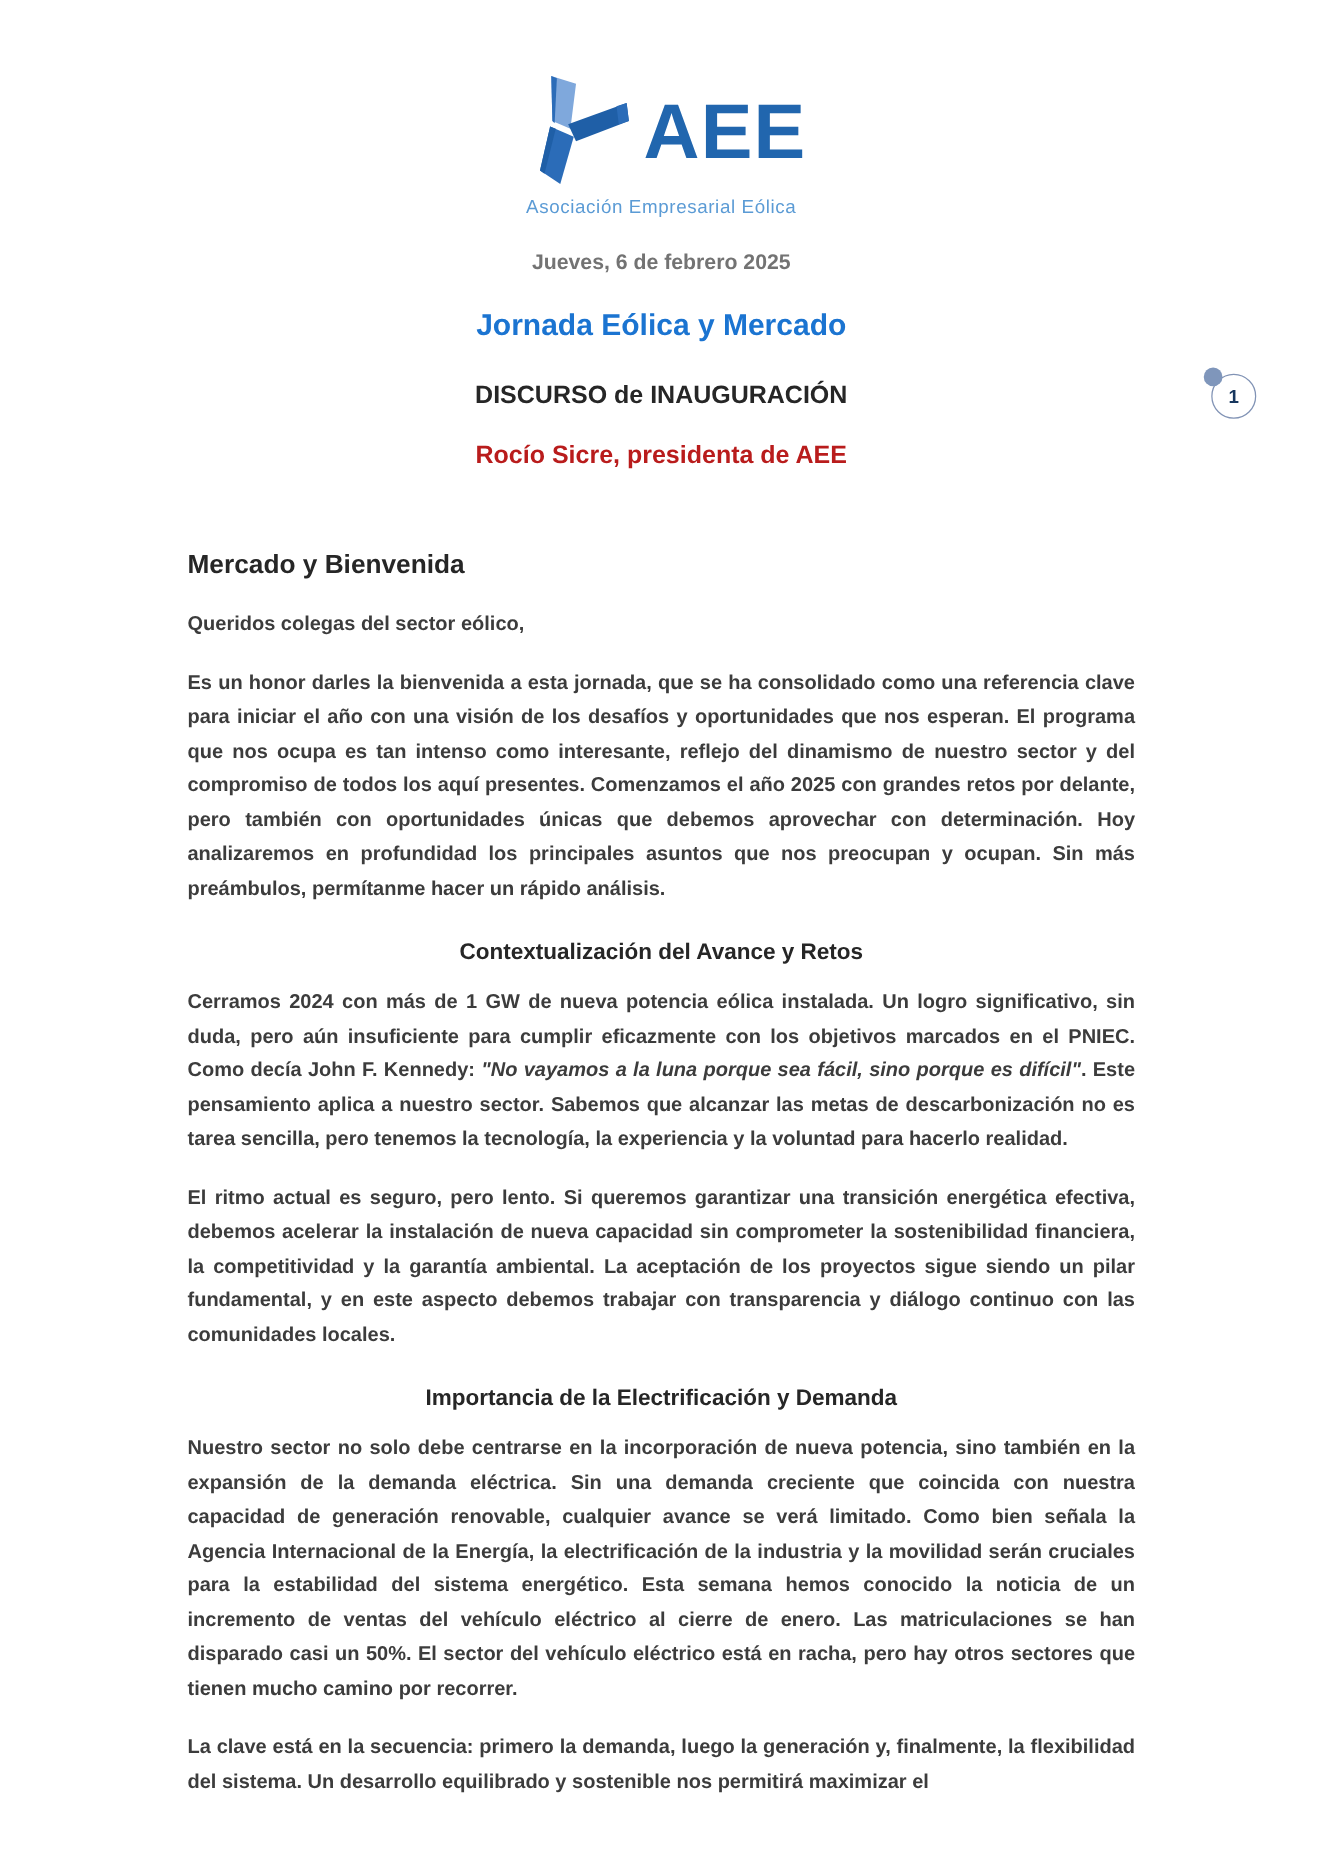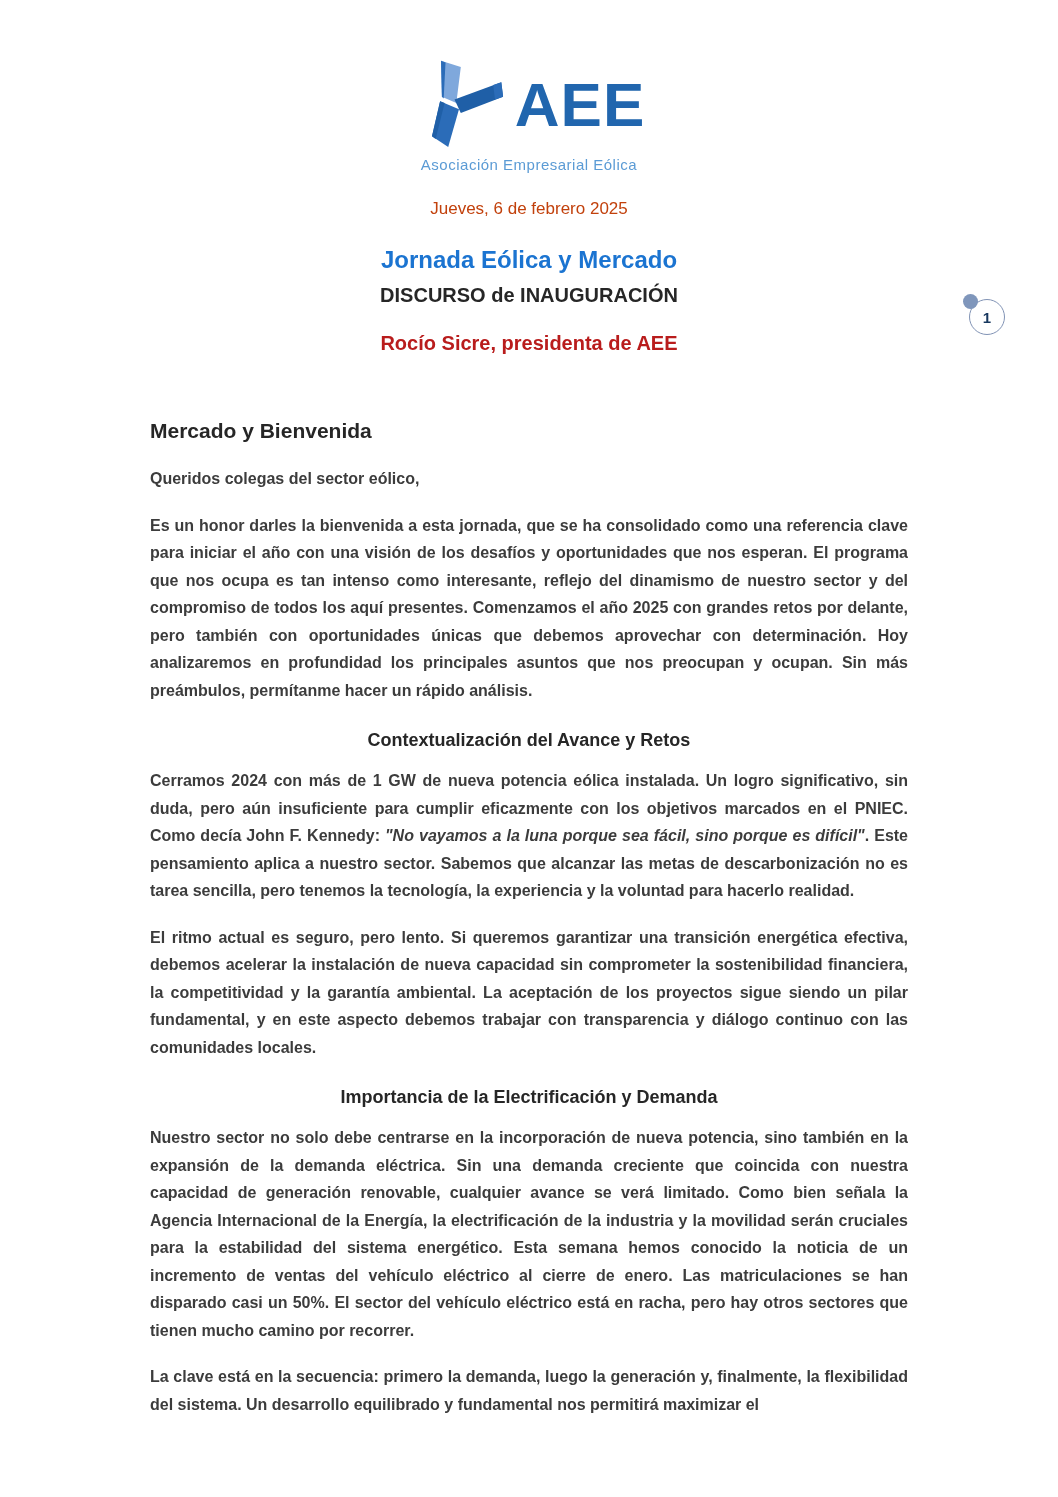--- a/index.html
+++ b/index.html
@@ -42,31 +42,31 @@
     color: #5B9BD5;
     letter-spacing: 0.5px;
   }
   
   .doc-header {
     text-align: center;
   }
   .doc-date {
     margin-top: 26px;
     font-size: 17px;
-    font-weight: normal;
-    color: #c2410c;
+    font-weight: bold;
+    color: #737373;
   }
   .doc-title {
     margin-top: 27px;
     font-size: 24px;
     font-weight: bold;
     color: #1B74D1;
   }
   .doc-subtitle {
-    margin-top: 10px;
+    margin-top: 30px;
     font-size: 20px;
     font-weight: bold;
     color: #262626;
   }
   .doc-speaker {
     margin-top: 25px;
     font-size: 20px;
     font-weight: bold;
     color: #b91c1c;
   }
@@ -167,16 +167,16 @@
 
   <div class="content" id="doc-sections">
       <div class="heading-1">Mercado y Bienvenida</div>
       <div class="para"><span>Queridos colegas del sector eólico,</span></div>
       <div class="para"><span>Es un honor darles la bienvenida a esta jornada, que se ha consolidado como una referencia clave para iniciar el año con una visión de los desafíos y oportunidades que nos esperan. El programa que nos ocupa es tan intenso como interesante, reflejo del dinamismo de nuestro sector y del compromiso de todos los aquí presentes. Comenzamos el año 2025 con grandes retos por delante, pero también con oportunidades únicas que debemos aprovechar con determinación. Hoy analizaremos en profundidad los principales asuntos que nos preocupan y ocupan. Sin más preámbulos, permítanme hacer un rápido análisis.</span></div>
       <div class="heading-2">Contextualización del Avance y Retos</div>
       <div class="para"><span>Cerramos 2024 con más de 1 GW de nueva potencia eólica instalada. Un logro significativo, sin duda, pero aún insuficiente para cumplir eficazmente con los objetivos marcados en el PNIEC. Como decía John F. Kennedy: </span><span class="seg-italic">"No vayamos a la luna porque sea fácil, sino porque es difícil"</span><span>. Este pensamiento aplica a nuestro sector. Sabemos que alcanzar las metas de descarbonización no es tarea sencilla, pero tenemos la tecnología, la experiencia y la voluntad para hacerlo realidad.</span></div>
       <div class="para"><span>El ritmo actual es seguro, pero lento. Si queremos garantizar una transición energética efectiva, debemos acelerar la instalación de nueva capacidad sin comprometer la sostenibilidad financiera, la competitividad y la garantía ambiental. La aceptación de los proyectos sigue siendo un pilar fundamental, y en este aspecto debemos trabajar con transparencia y diálogo continuo con las comunidades locales.</span></div>
       <div class="heading-2">Importancia de la Electrificación y Demanda</div>
       <div class="para"><span>Nuestro sector no solo debe centrarse en la incorporación de nueva potencia, sino también en la expansión de la demanda eléctrica. Sin una demanda creciente que coincida con nuestra capacidad de generación renovable, cualquier avance se verá limitado. Como bien señala la Agencia Internacional de la Energía, la electrificación de la industria y la movilidad serán cruciales para la estabilidad del sistema energético. Esta semana hemos conocido la noticia de un incremento de ventas del vehículo eléctrico al cierre de enero. Las matriculaciones se han disparado casi un 50%. El sector del vehículo eléctrico está en racha, pero hay otros sectores que tienen mucho camino por recorrer.</span></div>
-      <div class="para"><span>La clave está en la secuencia: primero la demanda, luego la generación y, finalmente, la flexibilidad del sistema. Un desarrollo equilibrado y fundamental nos permitirá maximizar el</span></div>
+      <div class="para"><span>La clave está en la secuencia: primero la demanda, luego la generación y, finalmente, la flexibilidad del sistema. Un desarrollo equilibrado y sostenible nos permitirá maximizar el</span></div>
     </div>
 
 </div>
 
 </body></html>

